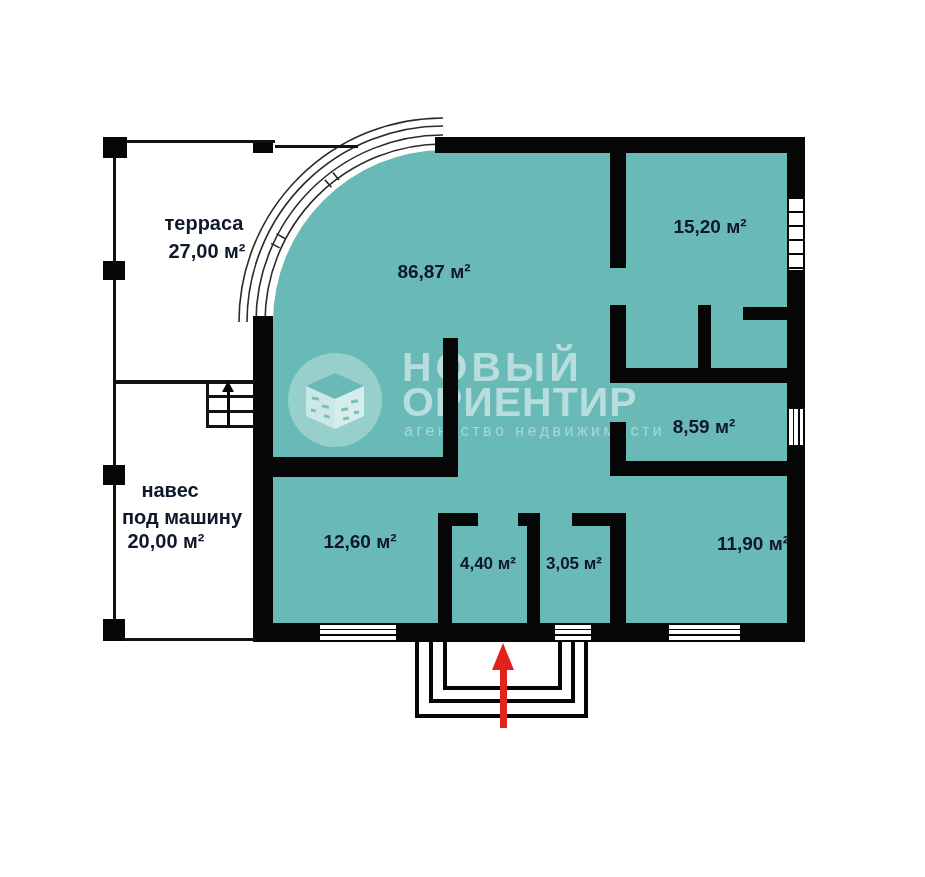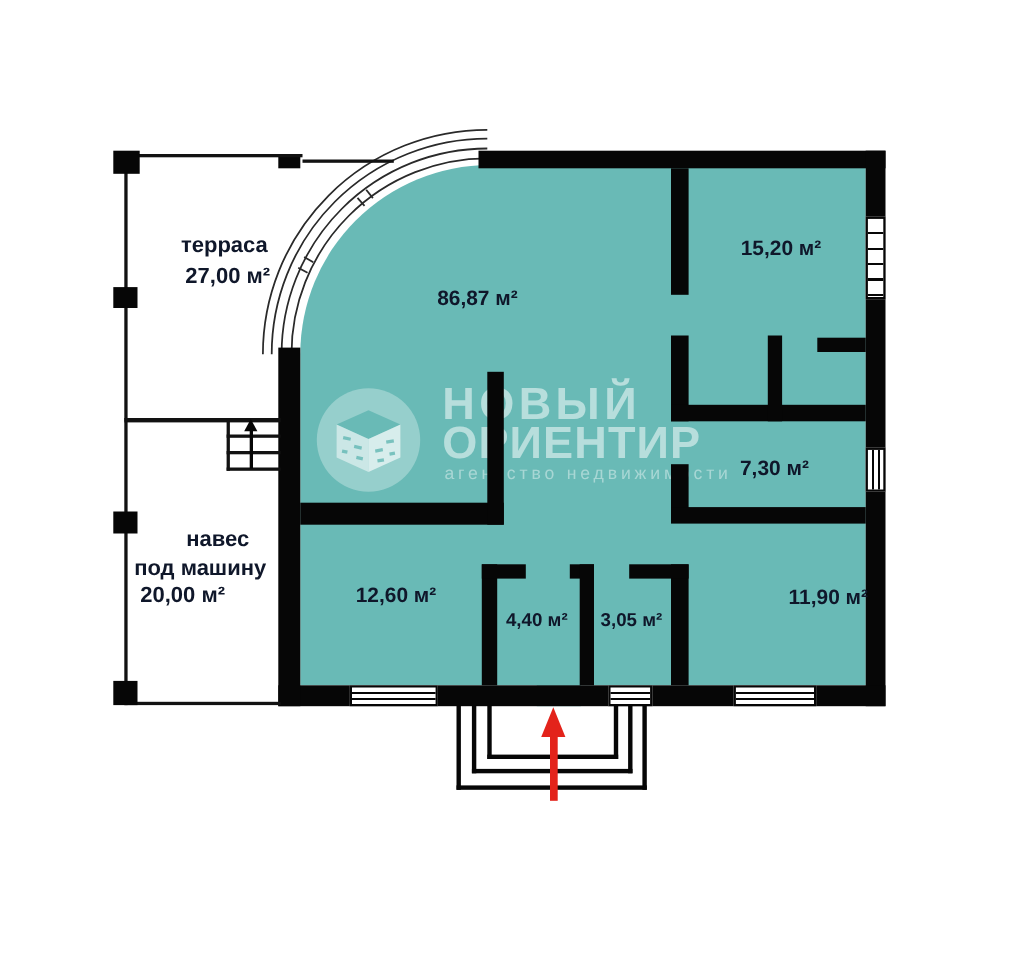--- a/index.html
+++ b/index.html
@@ -140,23 +140,23 @@
   <div class="abs" id="arrow-shaft"></div>
   <div class="abs" id="arrow-head"></div>
 
   <div class="lbl fs20" style="left:204px;top:212px;">терраса</div>
   <div class="lbl fs20" style="left:207px;top:240px;">27,00 м²</div>
 
   <div class="lbl fs19" style="left:434px;top:262px;">86,87 м²</div>
 
   <div class="lbl fs19" style="left:710px;top:217px;">15,20 м²</div>
 
-  <div class="lbl fs19" style="left:704px;top:417px;">7,30 м²</div>
+  <div class="lbl fs19" style="left:704px;top:417px;">8,59 м²</div>
 
-  <div class="lbl fs20" style="left:198px;top:479px;text-align:right;">навес</div>
+  <div class="lbl fs20" style="left:170px;top:479px;text-align:right;">навес</div>
   <div class="lbl fs20" style="left:182px;top:506px;">под машину</div>
   <div class="lbl fs20" style="left:166px;top:530px;">20,00 м²</div>
 
   <div class="lbl fs19" style="left:360px;top:532px;">12,60 м²</div>
 
   <div class="lbl fs17" style="left:488px;top:555px;">4,40 м²</div>
 
   <div class="lbl fs17" style="left:574px;top:555px;">3,05 м²</div>
 
   <div class="lbl fs19" style="left:711px;top:534px;margin-left:42px;">11,90 м²</div>

